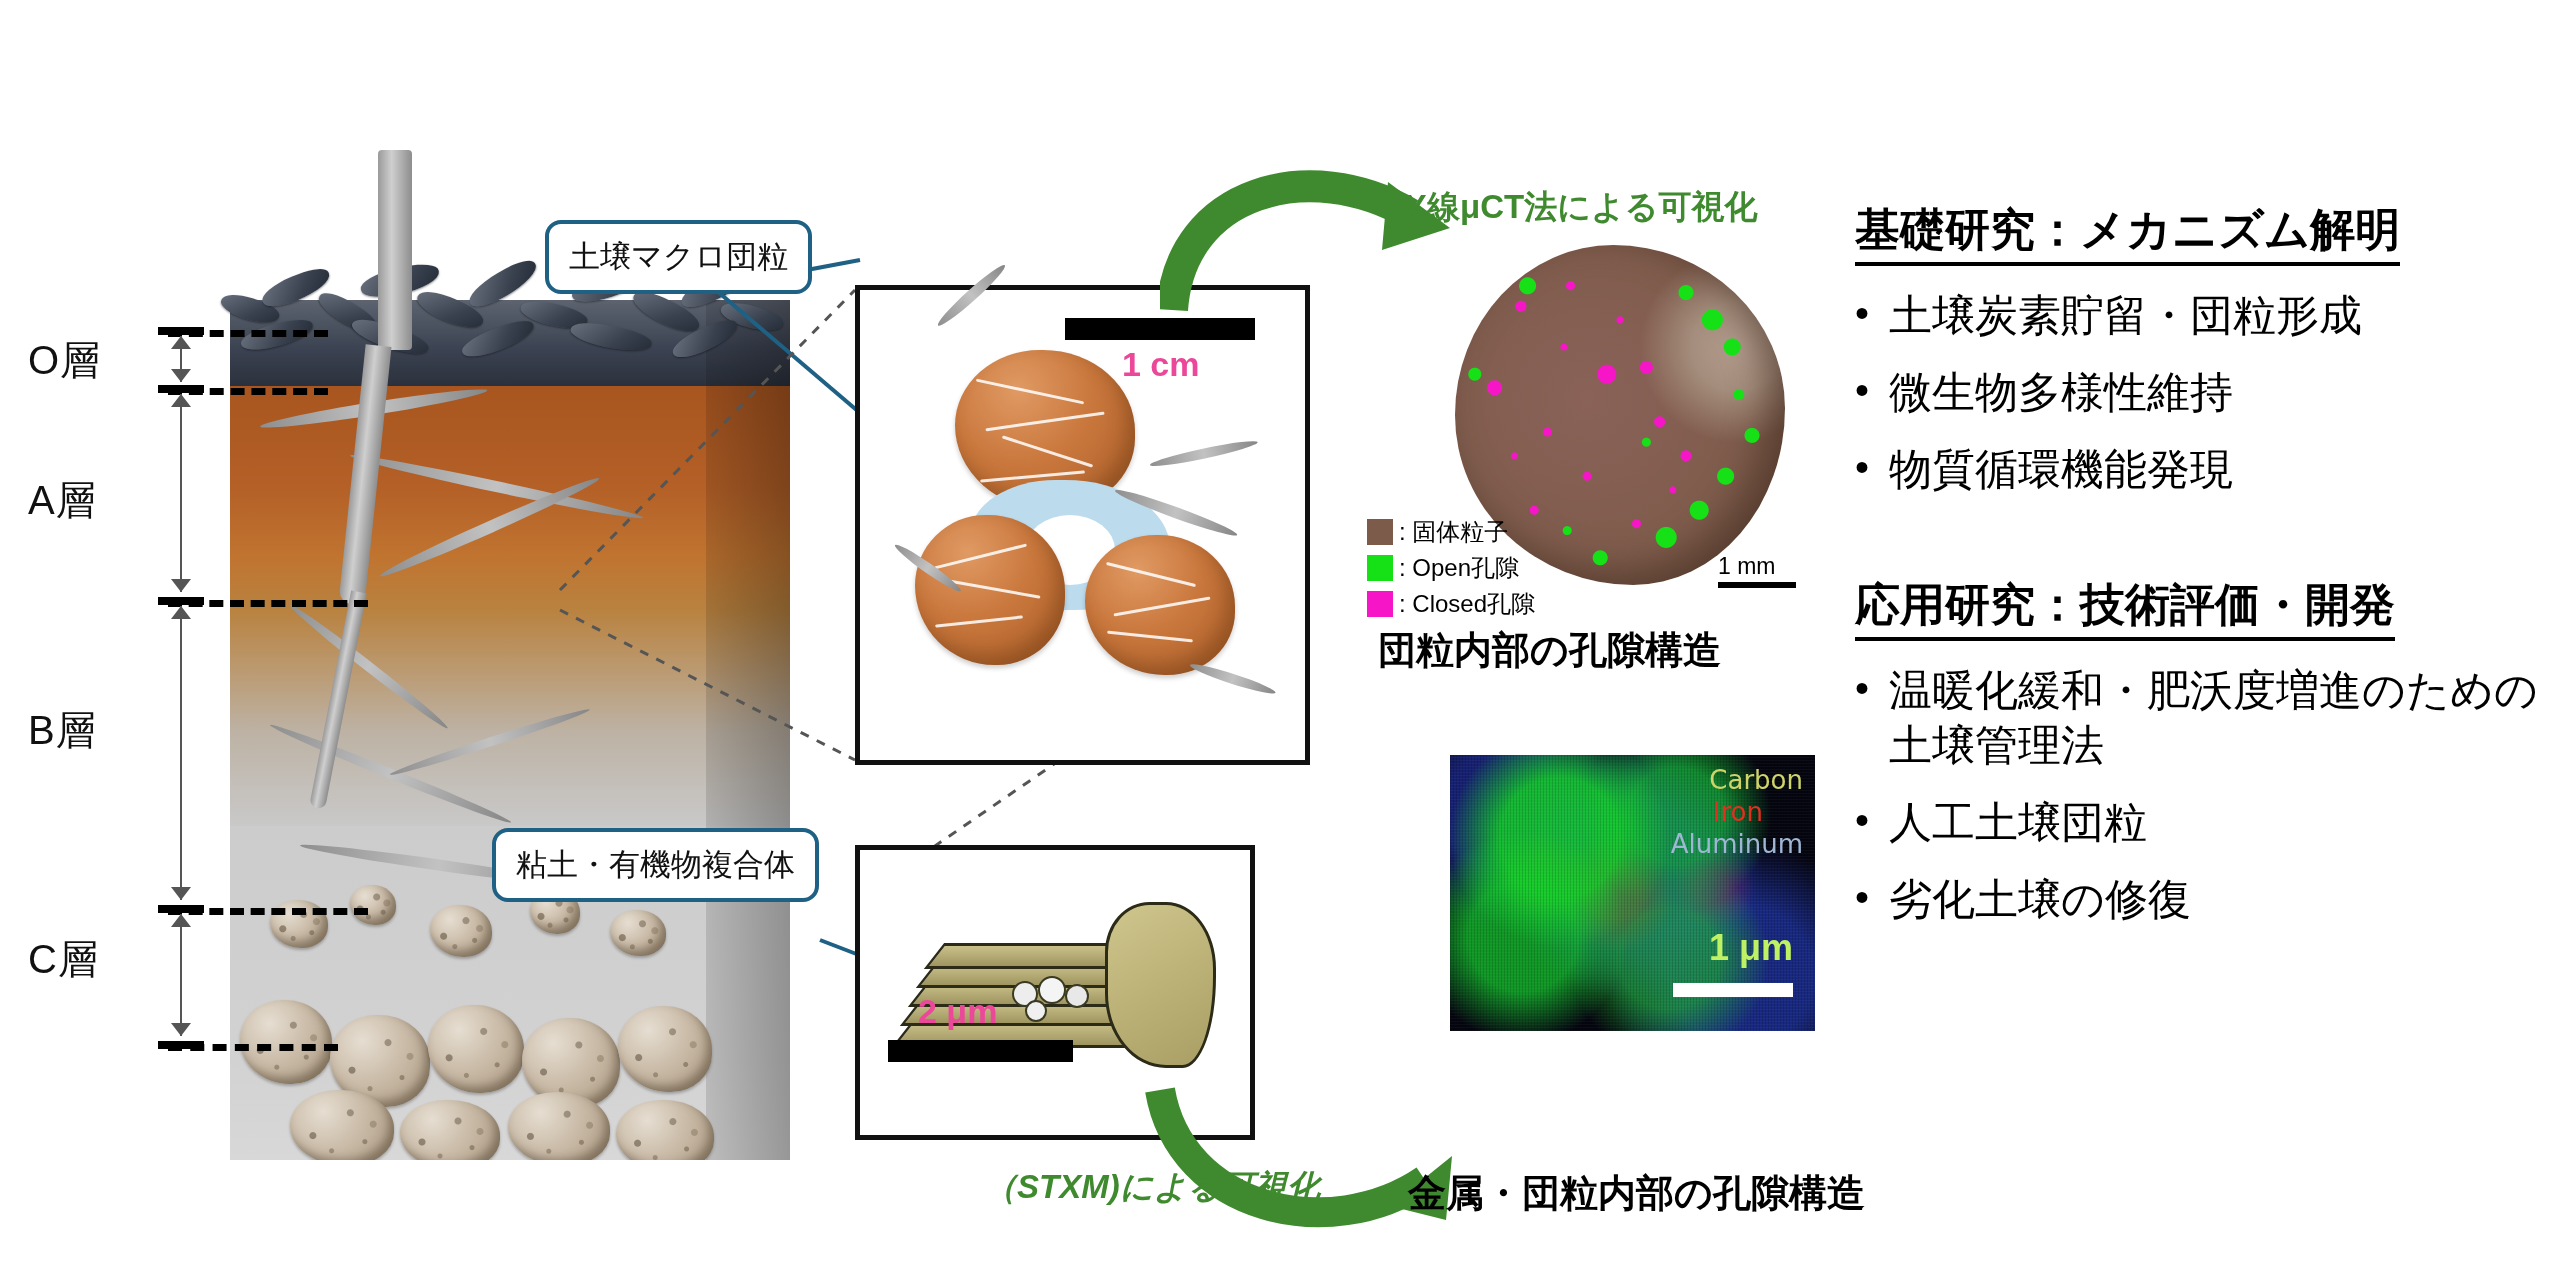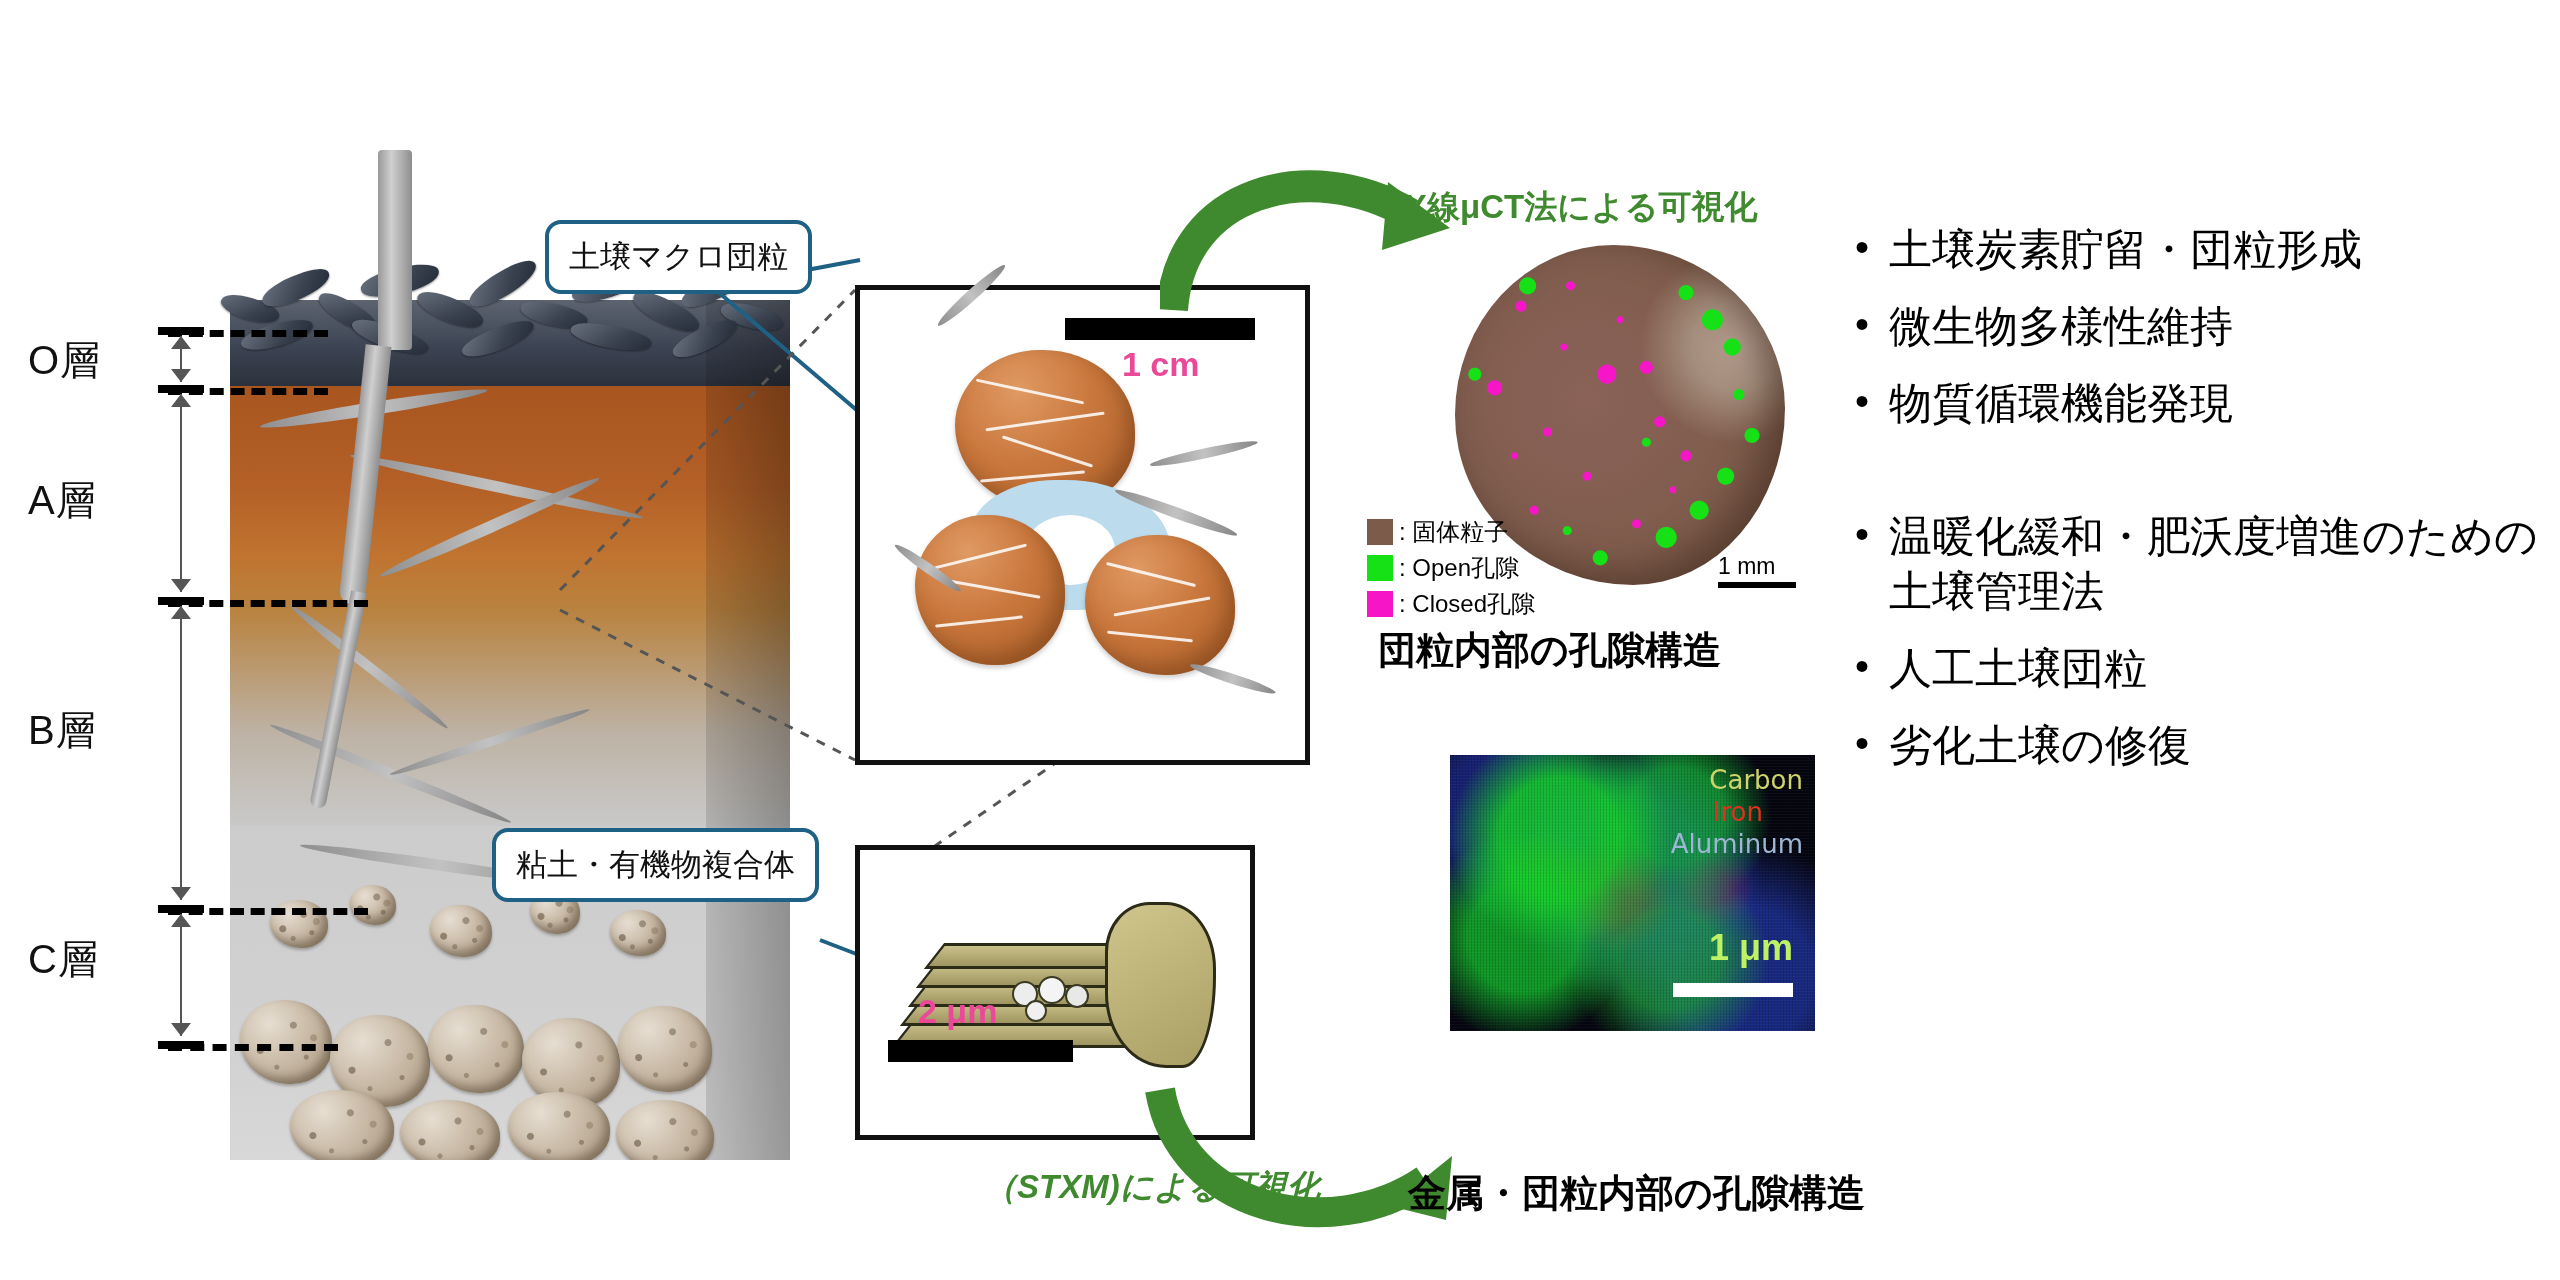--- a/index.html
+++ b/index.html
@@ -466,37 +466,39 @@
 
   <div class="abs" style="right:22px; bottom:62px; color:#bef264; font-size:36px; font-weight:bold;">1 μm</div>
   <div class="abs" style="right:22px; bottom:34px; width:120px; height:14px; background:#fff;"></div>
 </div>
 
 <div class="abs img-caption" style="left:1408px; top:1168px;">金属・団粒内部の孔隙構造</div>
 
 <div class="abs" id="right-column">
 
   <div>
+    <div class="section-heading">基礎研究：メカニズム解明</div>
     <ul class="bullet-list">
       <li class="bullet-item">
         <span class="bullet-dot">•</span>
         <span class="bullet-text">土壌炭素貯留・団粒形成</span>
       </li>
       <li class="bullet-item">
         <span class="bullet-dot">•</span>
         <span class="bullet-text">微生物多様性維持</span>
       </li>
       <li class="bullet-item">
         <span class="bullet-dot">•</span>
         <span class="bullet-text">物質循環機能発現</span>
       </li>
     </ul>
   </div>
 
   <div style="margin-top:78px;">
+    <div class="section-heading">応用研究：技術評価・開発</div>
     <ul class="bullet-list">
       <li class="bullet-item">
         <span class="bullet-dot">•</span>
         <span class="bullet-text">温暖化緩和・肥沃度増進のための土壌管理法</span>
       </li>
       <li class="bullet-item">
         <span class="bullet-dot">•</span>
         <span class="bullet-text">人工土壌団粒</span>
       </li>
       <li class="bullet-item">

